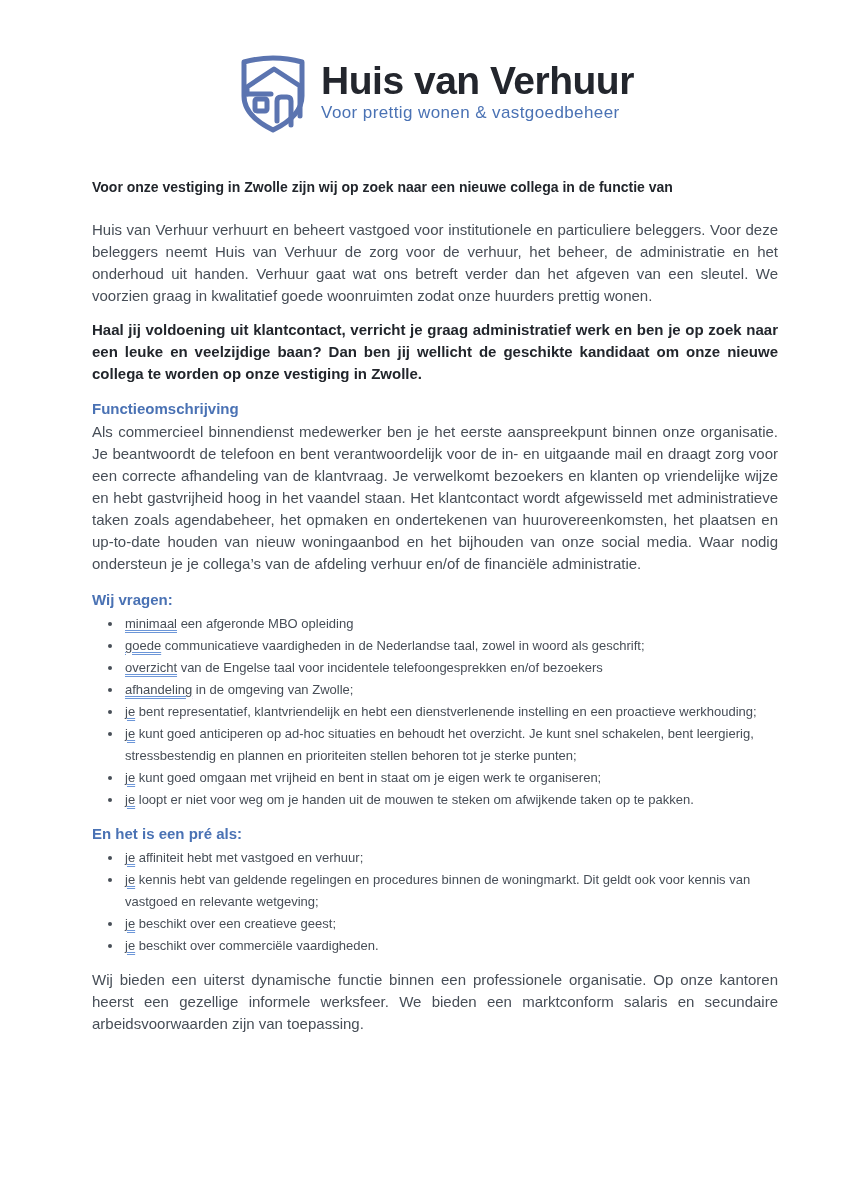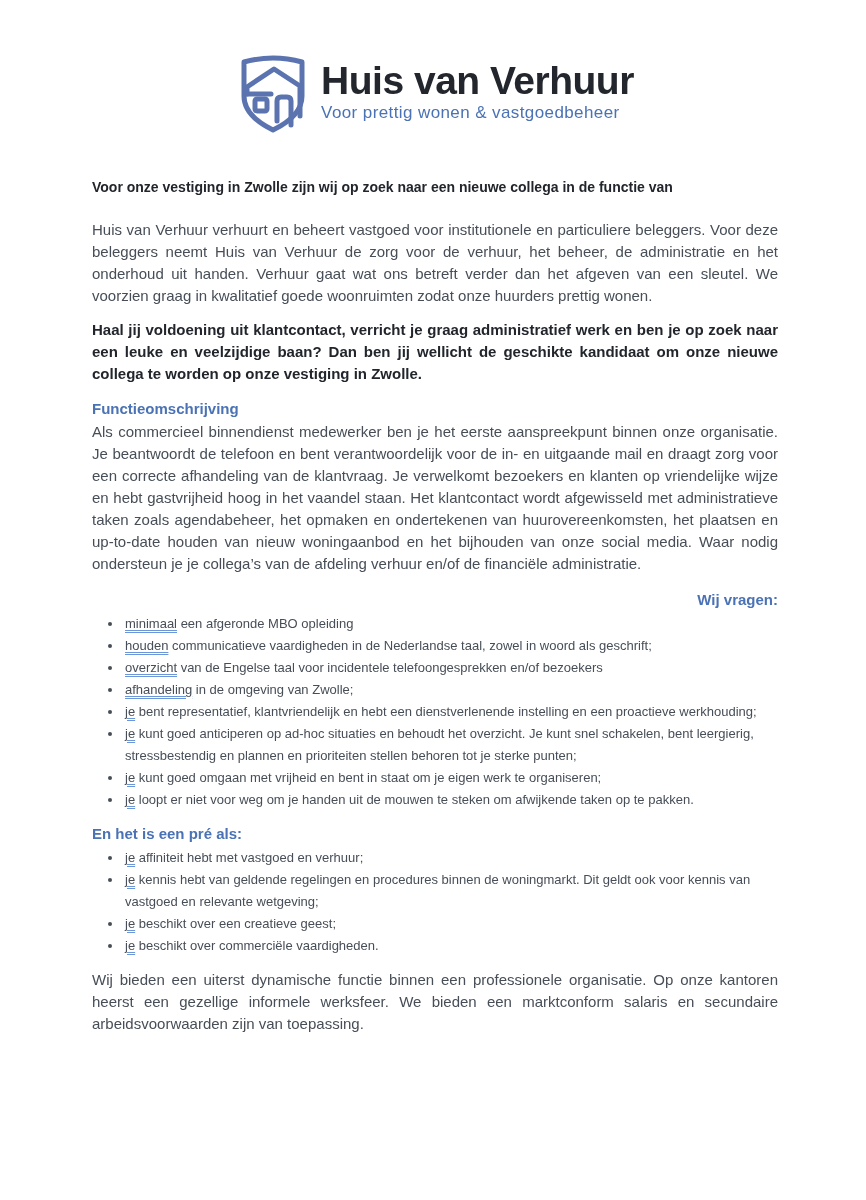--- a/index.html
+++ b/index.html
@@ -129,24 +129,24 @@
 
 
   <p class="para">Huis van Verhuur verhuurt en beheert vastgoed voor institutionele en particuliere beleggers. Voor deze beleggers neemt Huis van Verhuur de zorg voor de verhuur, het beheer, de administratie en het onderhoud uit handen. Verhuur gaat wat ons betreft verder dan het afgeven van een sleutel. We voorzien graag in kwalitatief goede woonruimten zodat onze huurders prettig wonen.</p>
 
   <p class="para lead">Haal jij voldoening uit klantcontact, verricht je graag administratief werk en ben je op zoek naar een leuke en veelzijdige baan? Dan ben jij wellicht de geschikte kandidaat om onze nieuwe collega te worden op onze vestiging in Zwolle.</p>
 
   <div class="sec-head">Functieomschrijving</div>
   <p class="para">Als commercieel binnendienst medewerker ben je het eerste aanspreekpunt binnen onze organisatie. Je beantwoordt de telefoon en bent verantwoordelijk voor de in- en uitgaande mail en draagt zorg voor een correcte afhandeling van de klantvraag. Je verwelkomt bezoekers en klanten op vriendelijke wijze en hebt gastvrijheid hoog in het vaandel staan. Het klantcontact wordt afgewisseld met administratieve taken zoals agendabeheer, het opmaken en ondertekenen van huurovereenkomsten, het plaatsen en up-to-date houden van nieuw woningaanbod en het bijhouden van onze social media. Waar nodig ondersteun je je collega’s van de afdeling verhuur en/of de financiële administratie.</p>
 
 
-  <div class="sec-head" style="margin-top:14px;text-align:right;">Wij vragen:</div>
+  <div class="sec-head" style="margin-top:14px;">Wij vragen:</div>
   <ul class="bullets">
       <li><span class="gram">minimaal</span> een afgeronde MBO opleiding</li>
-      <li><span class="gram">houden</span> communicatieve vaardigheden in de Nederlandse taal, zowel in woord als geschrift;</li>
+      <li><span class="gram">goede</span> communicatieve vaardigheden in de Nederlandse taal, zowel in woord als geschrift;</li>
       <li><span class="gram">overzicht</span> van de Engelse taal voor incidentele telefoongesprekken en/of bezoekers</li>
       <li><span class="gram">afhandeling</span> in de omgeving van Zwolle;</li>
       <li><span class="gram">je</span> bent representatief, klantvriendelijk en hebt een dienstverlenende instelling en een proactieve werkhouding;</li>
       <li><span class="gram">je</span> kunt goed anticiperen op ad-hoc situaties en behoudt het overzicht. Je kunt snel schakelen, bent leergierig, stressbestendig en plannen en prioriteiten stellen behoren tot je sterke punten;</li>
       <li><span class="gram">je</span> kunt goed omgaan met vrijheid en bent in staat om je eigen werk te organiseren;</li>
       <li><span class="gram">je</span> loopt er niet voor weg om je handen uit de mouwen te steken om afwijkende taken op te pakken.</li>
     </ul>
 
   <div class="sec-head" style="">En het is een pré als:</div>
   <ul class="bullets">

